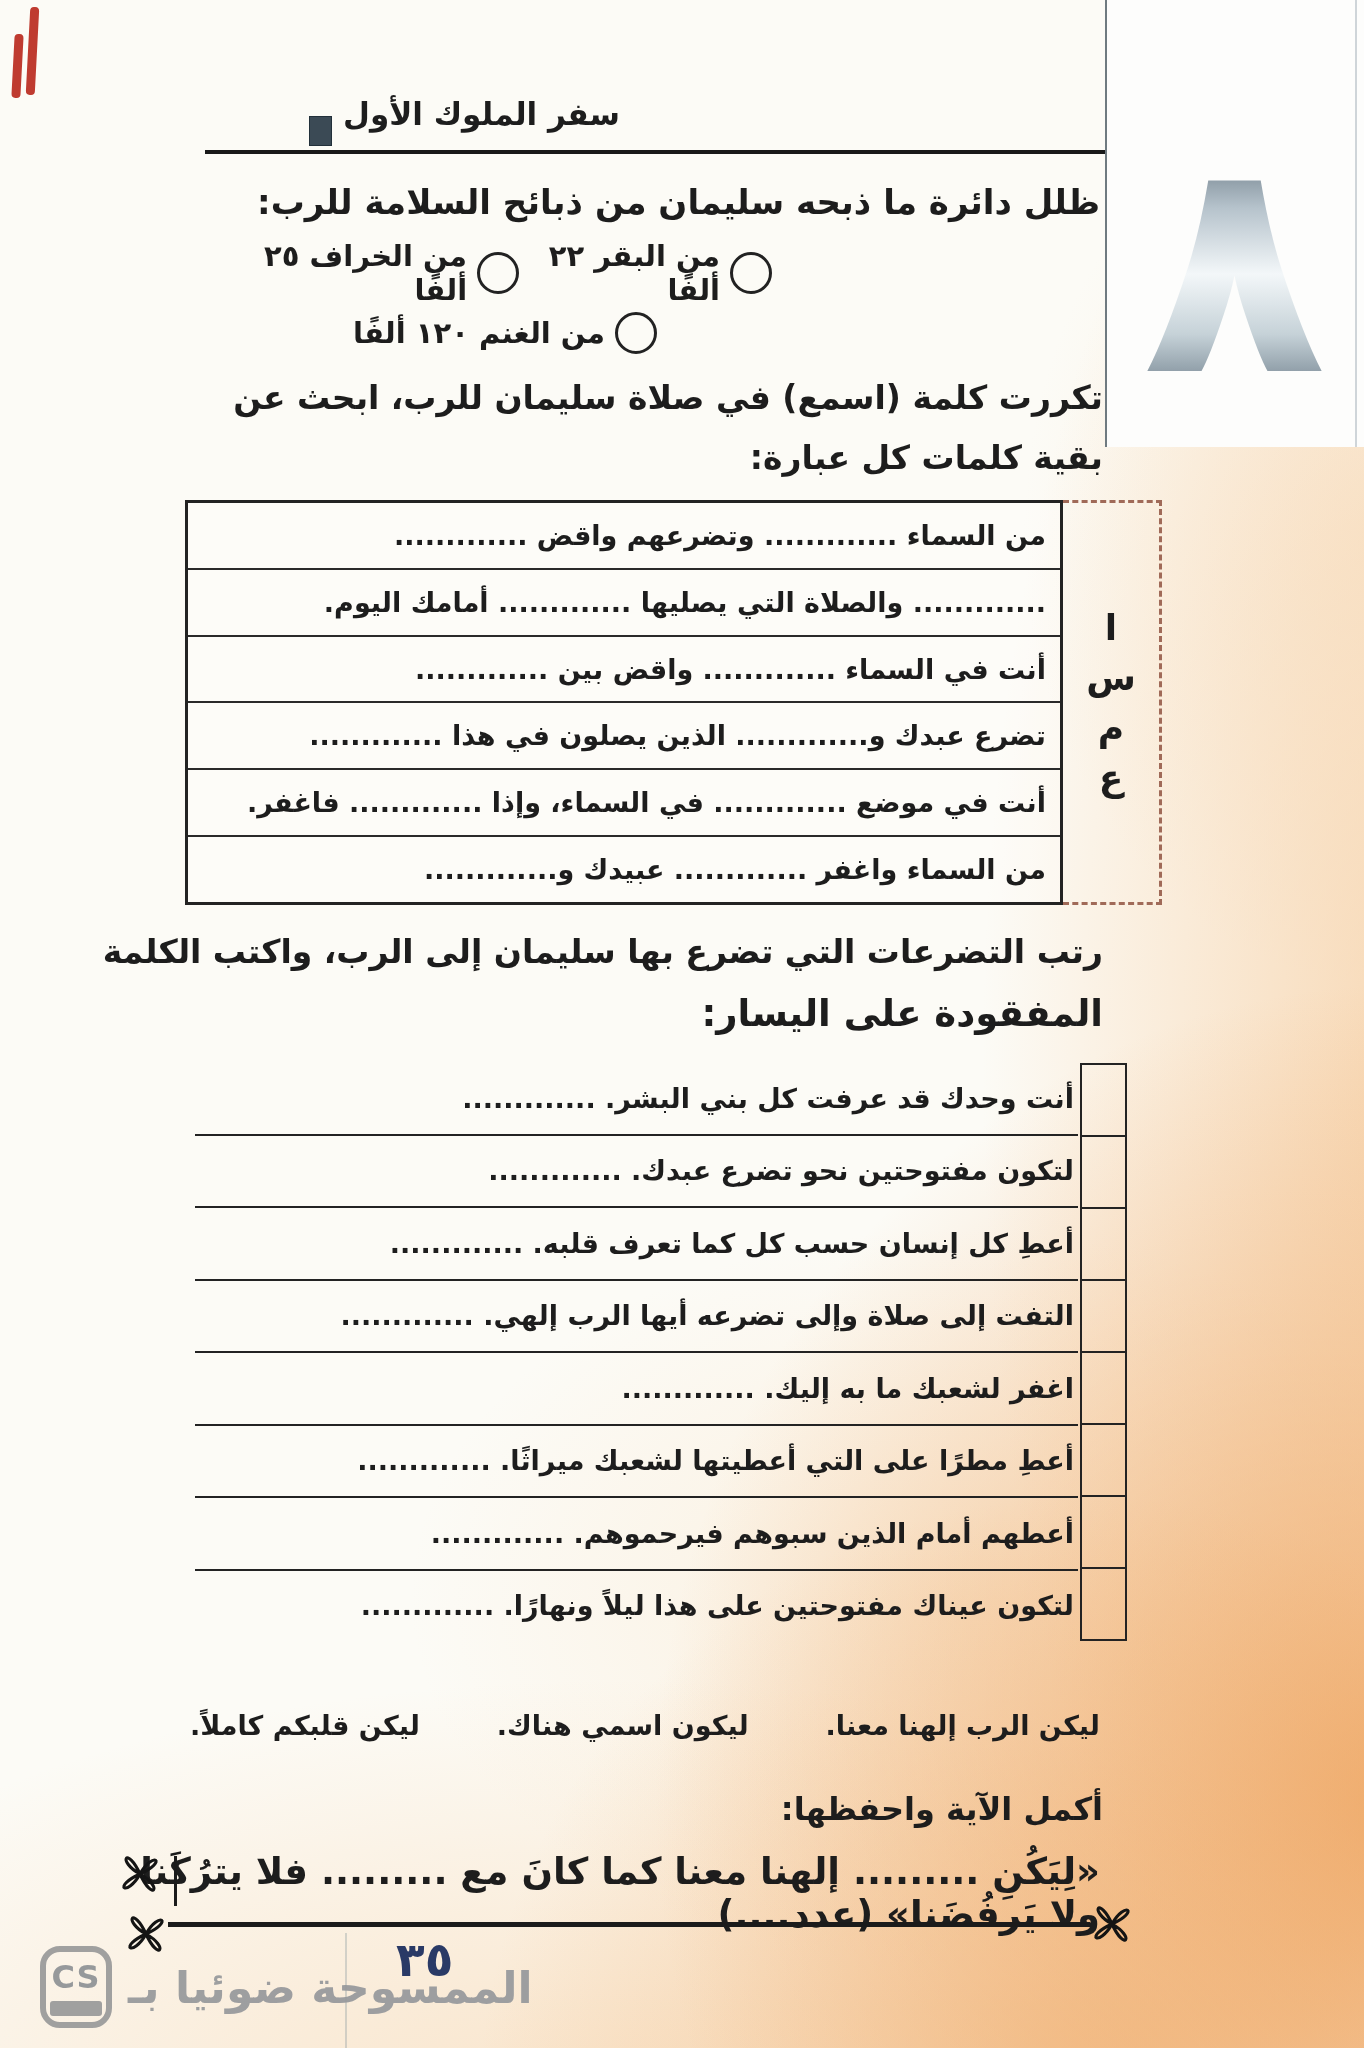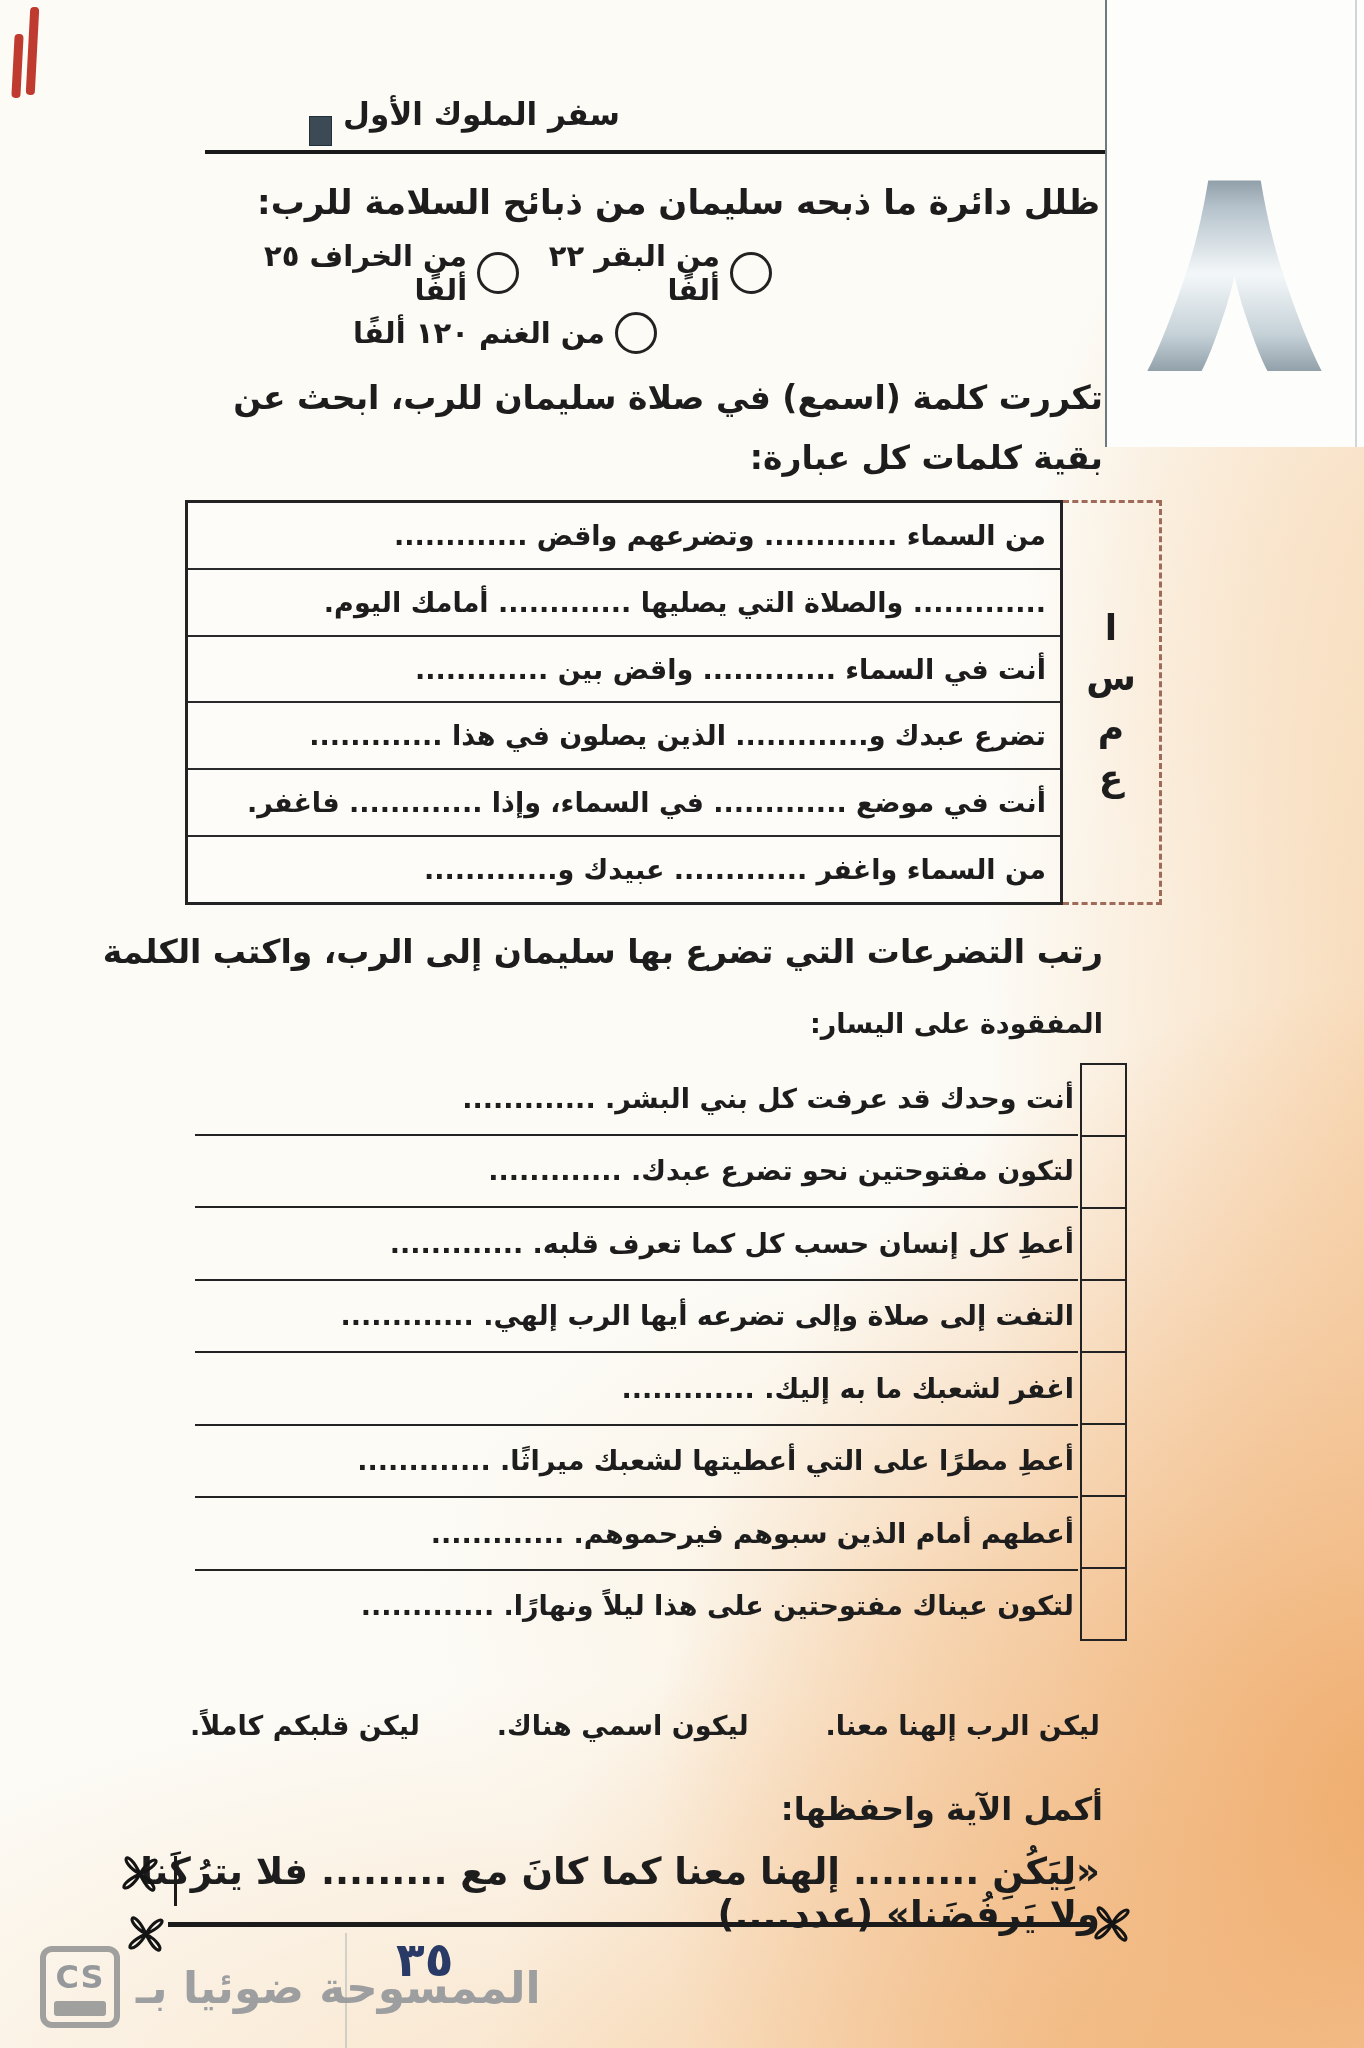--- a/index.html
+++ b/index.html
@@ -35,21 +35,21 @@
     background:linear-gradient(180deg,#3d4e5b 0%,#b6c3cc 30%,#f3f7f9 52%,#c6d2d8 72%,#4f6170 100%);
     -webkit-background-clip:text;background-clip:text;color:transparent;
   }
   .page-edge{left:1355px;top:0;width:2px;height:447px;background:rgba(150,165,175,.45);}
   
   .qtitle{font-weight:bold;text-align:right;}
   .q1-title{left:200px;top:182px;width:900px;font-size:34px;}
   .q2-t1{left:95px;top:378px;width:1008px;font-size:33px;}
   .q2-t2{left:95px;top:438px;width:1008px;font-size:33px;}
   .q3-t1{left:95px;top:932px;width:1008px;font-size:33px;}
-  .q3-t2{left:95px;top:992px;width:1008px;font-size:27px;margin-top:16px;}
+  .q3-t2{left:95px;top:992px;width:1008px;font-size:37px;}
   .q4-title{left:95px;top:1648px;width:1008px;font-size:32px;}
   .q5-title{left:95px;top:1790px;width:1008px;font-size:32px;}
   
   .optrow1{left:238px;top:246px;width:534px;height:54px;display:flex;justify-content:space-between;}
   .optrow2{left:238px;top:306px;width:534px;height:54px;display:flex;justify-content:center;}
   .opt{display:flex;align-items:center;gap:10px;font-size:29px;font-weight:bold;}
   .circle{width:36px;height:36px;border:3px solid #222;border-radius:50%;flex:0 0 auto;background:transparent;}
   
   .tbl{left:185px;top:500px;width:878px;height:405px;border:3px solid #232323;box-sizing:border-box;
        display:flex;flex-direction:column;background:rgba(255,255,255,.25);}
@@ -78,21 +78,21 @@
   .tick{left:174px;top:1856px;width:3px;height:50px;background:#1b1b1b;}
   .flourish{width:52px;height:52px;}
   .fl1{left:114px;top:1848px;}
   .fl2{left:120px;top:1908px;}
   .fl3{left:1086px;top:1898px;}
   
   .pagenum{left:396px;top:1932px;font-size:47px;font-weight:bold;color:#2a3a66;z-index:2;}
   .crease{left:345px;top:1933px;width:2px;height:115px;background:rgba(120,140,150,.30);}
   .wm{left:40px;top:1946px;display:flex;direction:ltr;align-items:center;gap:16px;
       color:#97999c;opacity:.93;z-index:3;}
-  .wm-logo{width:80px;height:82px;border:6px solid #9a9a9a;border-radius:12px;box-sizing:border-box;
+  .wm-logo{width:72px;height:82px;border:6px solid #9a9a9a;border-radius:20px;box-sizing:border-box;
            display:flex;flex-direction:column;align-items:center;justify-content:space-between;padding:6px 4px;}
   .wm-logo .cs{font-size:32px;font-weight:bold;letter-spacing:1px;color:#8f9396;}
   .wm-logo .bar{width:52px;height:15px;background:#9a9a9a;border-radius:3px;}
   .wm-brand{font-size:54px;font-weight:bold;letter-spacing:-1px;}
   .wm-ar{font-size:44px;font-weight:bold;direction:rtl;}
 </style>
 </head>
 <body>
 
 <div class="page">

